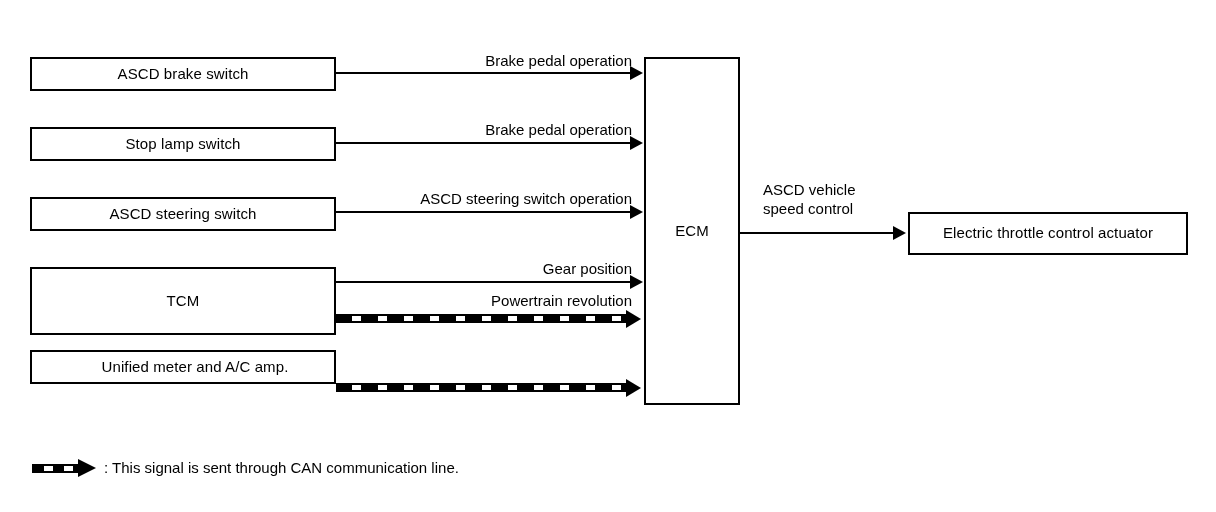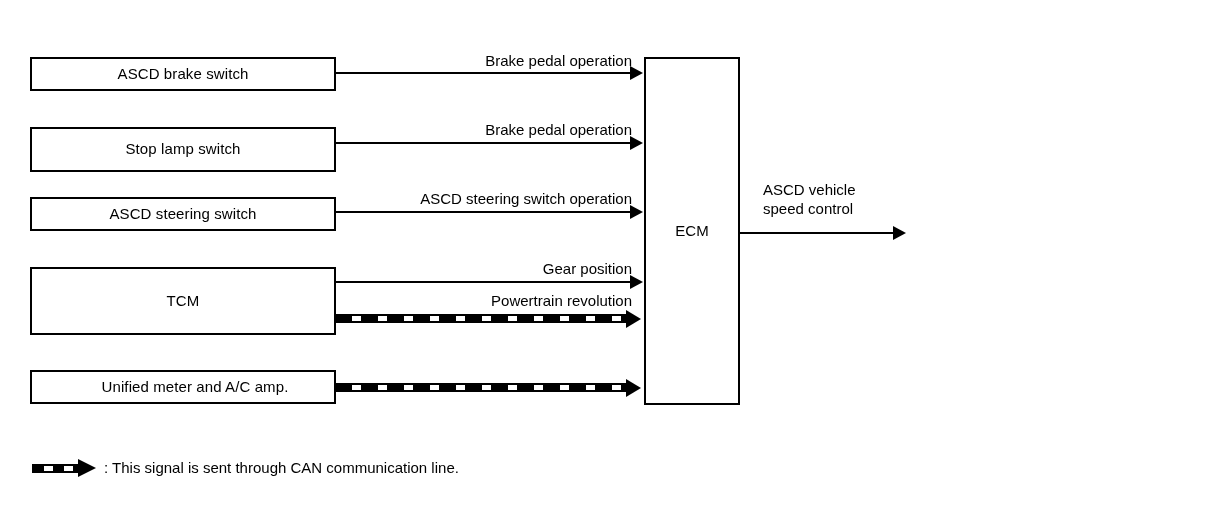--- a/index.html
+++ b/index.html
@@ -130,40 +130,43 @@
 </style>
 </head>
 <body>
 
 <div id="canvas">
 
   <div class="box" style="left:30px; top:57px; width:306px; height:34px;">
     <span>ASCD brake switch</span>
   </div>
 
-  <div class="box" style="left:30px; top:127px; width:306px; height:45px;text-align:center;">
+  <div class="box" style="left:30px; top:127px; width:306px; height:34px;text-align:center;">
     <span>Stop lamp switch</span>
   </div>
 
   <div class="box" style="left:30px; top:197px; width:306px; height:34px;">
     <span>ASCD steering switch</span>
   </div>
 
   <div class="box" style="left:30px; top:267px; width:306px; height:68px;">
     <span>TCM</span>
   </div>
 
-  <div class="box" style="left:30px; top:370px; width:306px; height:34px;padding-left:24px;">
+  <div class="box" style="left:30px; top:350px; width:306px; height:34px;padding-left:24px;">
     <span>Unified meter and A/C amp.</span>
   </div>
 
   <div class="box" style="left:644px; top:57px; width:96px; height:348px;align-items:center;">
     <span>ECM</span>
   </div>
 
+  <div class="box" style="left:908px; top:212px; width:280px; height:43px;">
+    <span>Electric throttle control actuator</span>
+  </div>
 
   <div class="sig-line" style="left:336px; top:72px; width:296px;"></div>
   <div class="arrow-head" style="left:630px; top:66px;"></div>
   <div class="sig-label" style="left:336px; top:52px; width:296px;">
     <span>Brake pedal operation</span>
   </div>
 
   <div class="sig-line" style="left:336px; top:142px; width:296px;"></div>
   <div class="arrow-head" style="left:630px; top:136px;"></div>
   <div class="sig-label" style="left:336px; top:121px; width:296px;">

